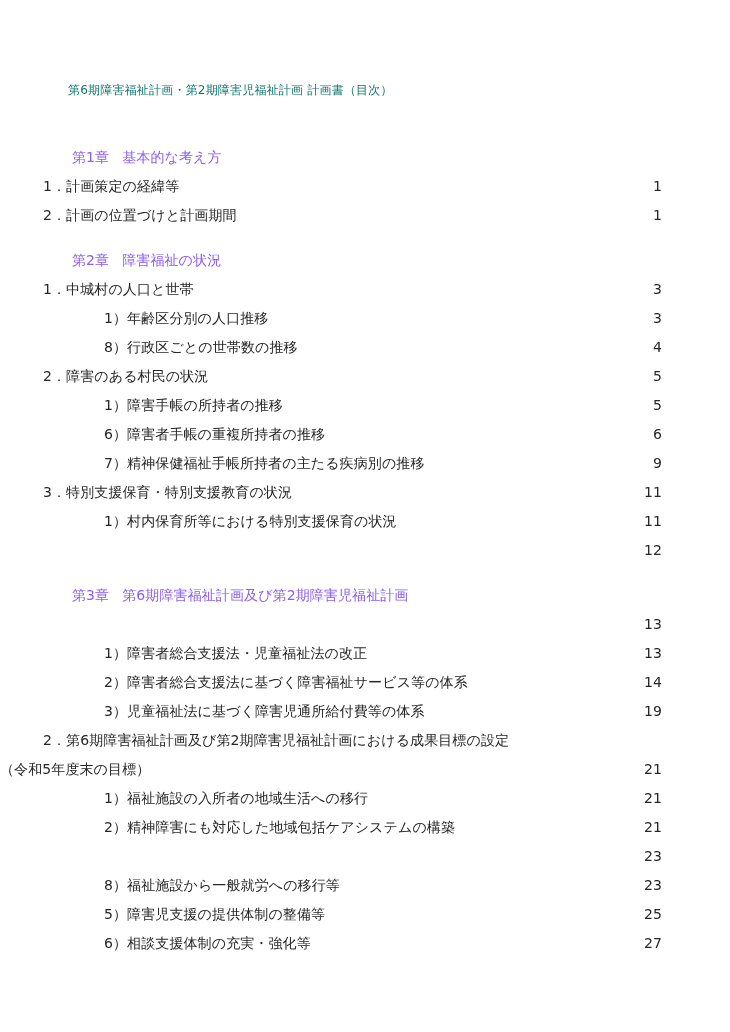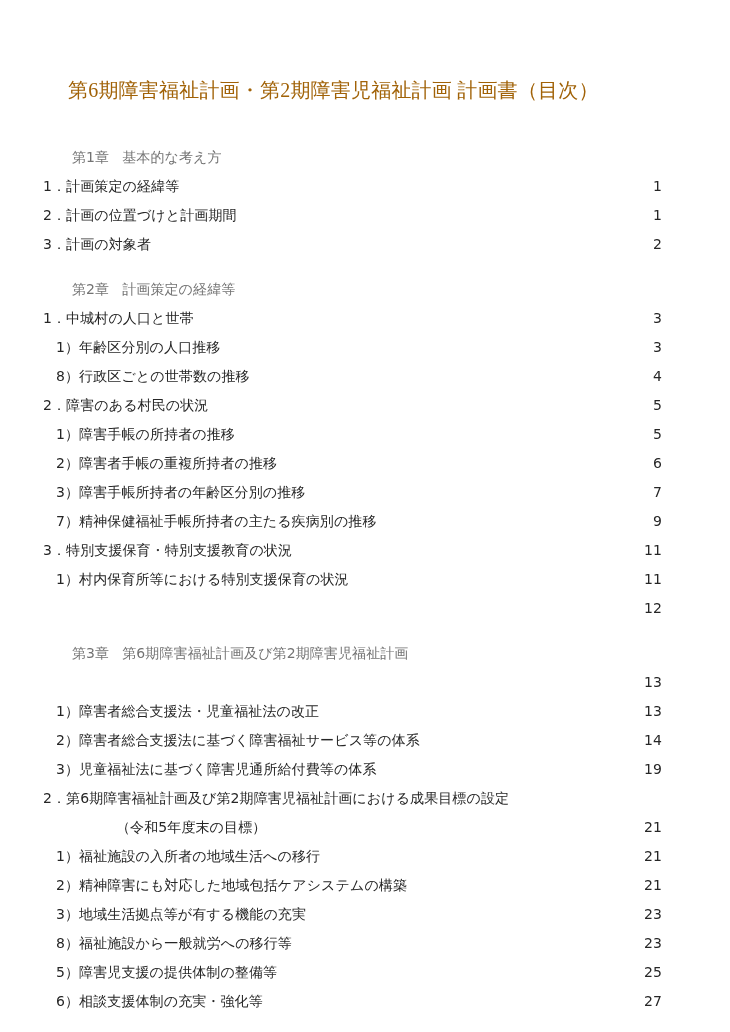--- a/index.html
+++ b/index.html
@@ -22,66 +22,65 @@
     width: 730px;
     height: 1032px;
     box-sizing: border-box;
   }
 
   
   .doc-title {
     position: absolute;
     left: 68px;
     top: 78px;
-    font-size: 20px;
+    font-size: 12px;
     line-height: 24px;
     letter-spacing: 0.2px;
-    color: #a16207;
-    white-space: nowrap;
-    font-family: Liberation Serif, serif;
+    color: #0f766e;
+    white-space: nowrap;
   }
 
   
   .toc {
     position: absolute;
     left: 0;
     top: 143px;
     width: 730px;
   }
 
   .chapter-block {
     margin-bottom: 16px;
   }
   .chapter-block.last { margin-bottom: 0; }
 
   .chapter-heading {
     font-size: 14px;
     line-height: 29px;
     height: 29px;
-    color: #737373;
+    color: #8b5cf6;
     padding-left: 72px;
     white-space: nowrap;
     letter-spacing: 0.1px;
   }
   .chapter-heading .ch-num { margin-right: 13px; }
 
   
   .entry {
     display: flex;
     align-items: baseline;
     height: 29px;
     line-height: 29px;
     font-size: 14px;
     color: #262626;
     letter-spacing: 0.1px;
     padding-right: 68px;
   }
   .entry.lvl1 { padding-left: 43px; }
-  .entry.lvl2 { padding-left: 56px; }
-  .entry.cont { padding-left: 116px; }
+  .entry.lvl2 { padding-left: 104px; }
+  .entry.cont { }
   .entry.noleader .leader,
   .entry.noleader .pageno { visibility: hidden; }
 
   .entry-label {
     white-space: nowrap;
     flex: 0 0 auto;
   }
 
   .leader {
     flex: 1 1 auto;
@@ -117,28 +116,23 @@
         <div class="entry lvl1">
           <span class="entry-label">1．計画策定の経緯等</span>
           <span class="leader"></span>
           <span class="pageno">1</span>
         </div>
         <div class="entry lvl1">
           <span class="entry-label">2．計画の位置づけと計画期間</span>
           <span class="leader"></span>
           <span class="pageno">1</span>
         </div>
-        <div class="entry lvl1">
-          <span class="entry-label">3．計画の対象者</span>
-          <span class="leader"></span>
-          <span class="pageno">2</span>
-        </div>
       </div>
       <div class="chapter-block">
-        <div class="chapter-heading"><span class="ch-num">第2章</span><span>計画策定の経緯等</span></div>
+        <div class="chapter-heading"><span class="ch-num">第2章</span><span>障害福祉の状況</span></div>
         <div class="entry lvl1">
           <span class="entry-label">1．中城村の人口と世帯</span>
           <span class="leader"></span>
           <span class="pageno">3</span>
         </div>
         <div class="entry lvl2">
           <span class="entry-label">1）年齢区分別の人口推移</span>
           <span class="leader"></span>
           <span class="pageno">3</span>
         </div>
@@ -151,28 +145,23 @@
           <span class="entry-label">2．障害のある村民の状況</span>
           <span class="leader"></span>
           <span class="pageno">5</span>
         </div>
         <div class="entry lvl2">
           <span class="entry-label">1）障害手帳の所持者の推移</span>
           <span class="leader"></span>
           <span class="pageno">5</span>
         </div>
         <div class="entry lvl2">
-          <span class="entry-label">2）障害者手帳の重複所持者の推移</span>
+          <span class="entry-label">6）障害者手帳の重複所持者の推移</span>
           <span class="leader"></span>
           <span class="pageno">6</span>
-        </div>
-        <div class="entry lvl2">
-          <span class="entry-label">3）障害手帳所持者の年齢区分別の推移</span>
-          <span class="leader"></span>
-          <span class="pageno">7</span>
         </div>
         <div class="entry lvl2">
           <span class="entry-label">7）精神保健福祉手帳所持者の主たる疾病別の推移</span>
           <span class="leader"></span>
           <span class="pageno">9</span>
         </div>
         <div class="entry lvl1">
           <span class="entry-label">3．特別支援保育・特別支援教育の状況</span>
           <span class="leader"></span>
           <span class="pageno">11</span>
@@ -222,21 +211,20 @@
           <span class="entry-label">1）福祉施設の入所者の地域生活への移行</span>
           <span class="leader"></span>
           <span class="pageno">21</span>
         </div>
         <div class="entry lvl2">
           <span class="entry-label">2）精神障害にも対応した地域包括ケアシステムの構築</span>
           <span class="leader"></span>
           <span class="pageno">21</span>
         </div>
         <div class="entry lvl2">
-          <span class="entry-label">3）地域生活拠点等が有する機能の充実</span>
           <span class="leader"></span>
           <span class="pageno">23</span>
         </div>
         <div class="entry lvl2">
           <span class="entry-label">8）福祉施設から一般就労への移行等</span>
           <span class="leader"></span>
           <span class="pageno">23</span>
         </div>
         <div class="entry lvl2">
           <span class="entry-label">5）障害児支援の提供体制の整備等</span>

